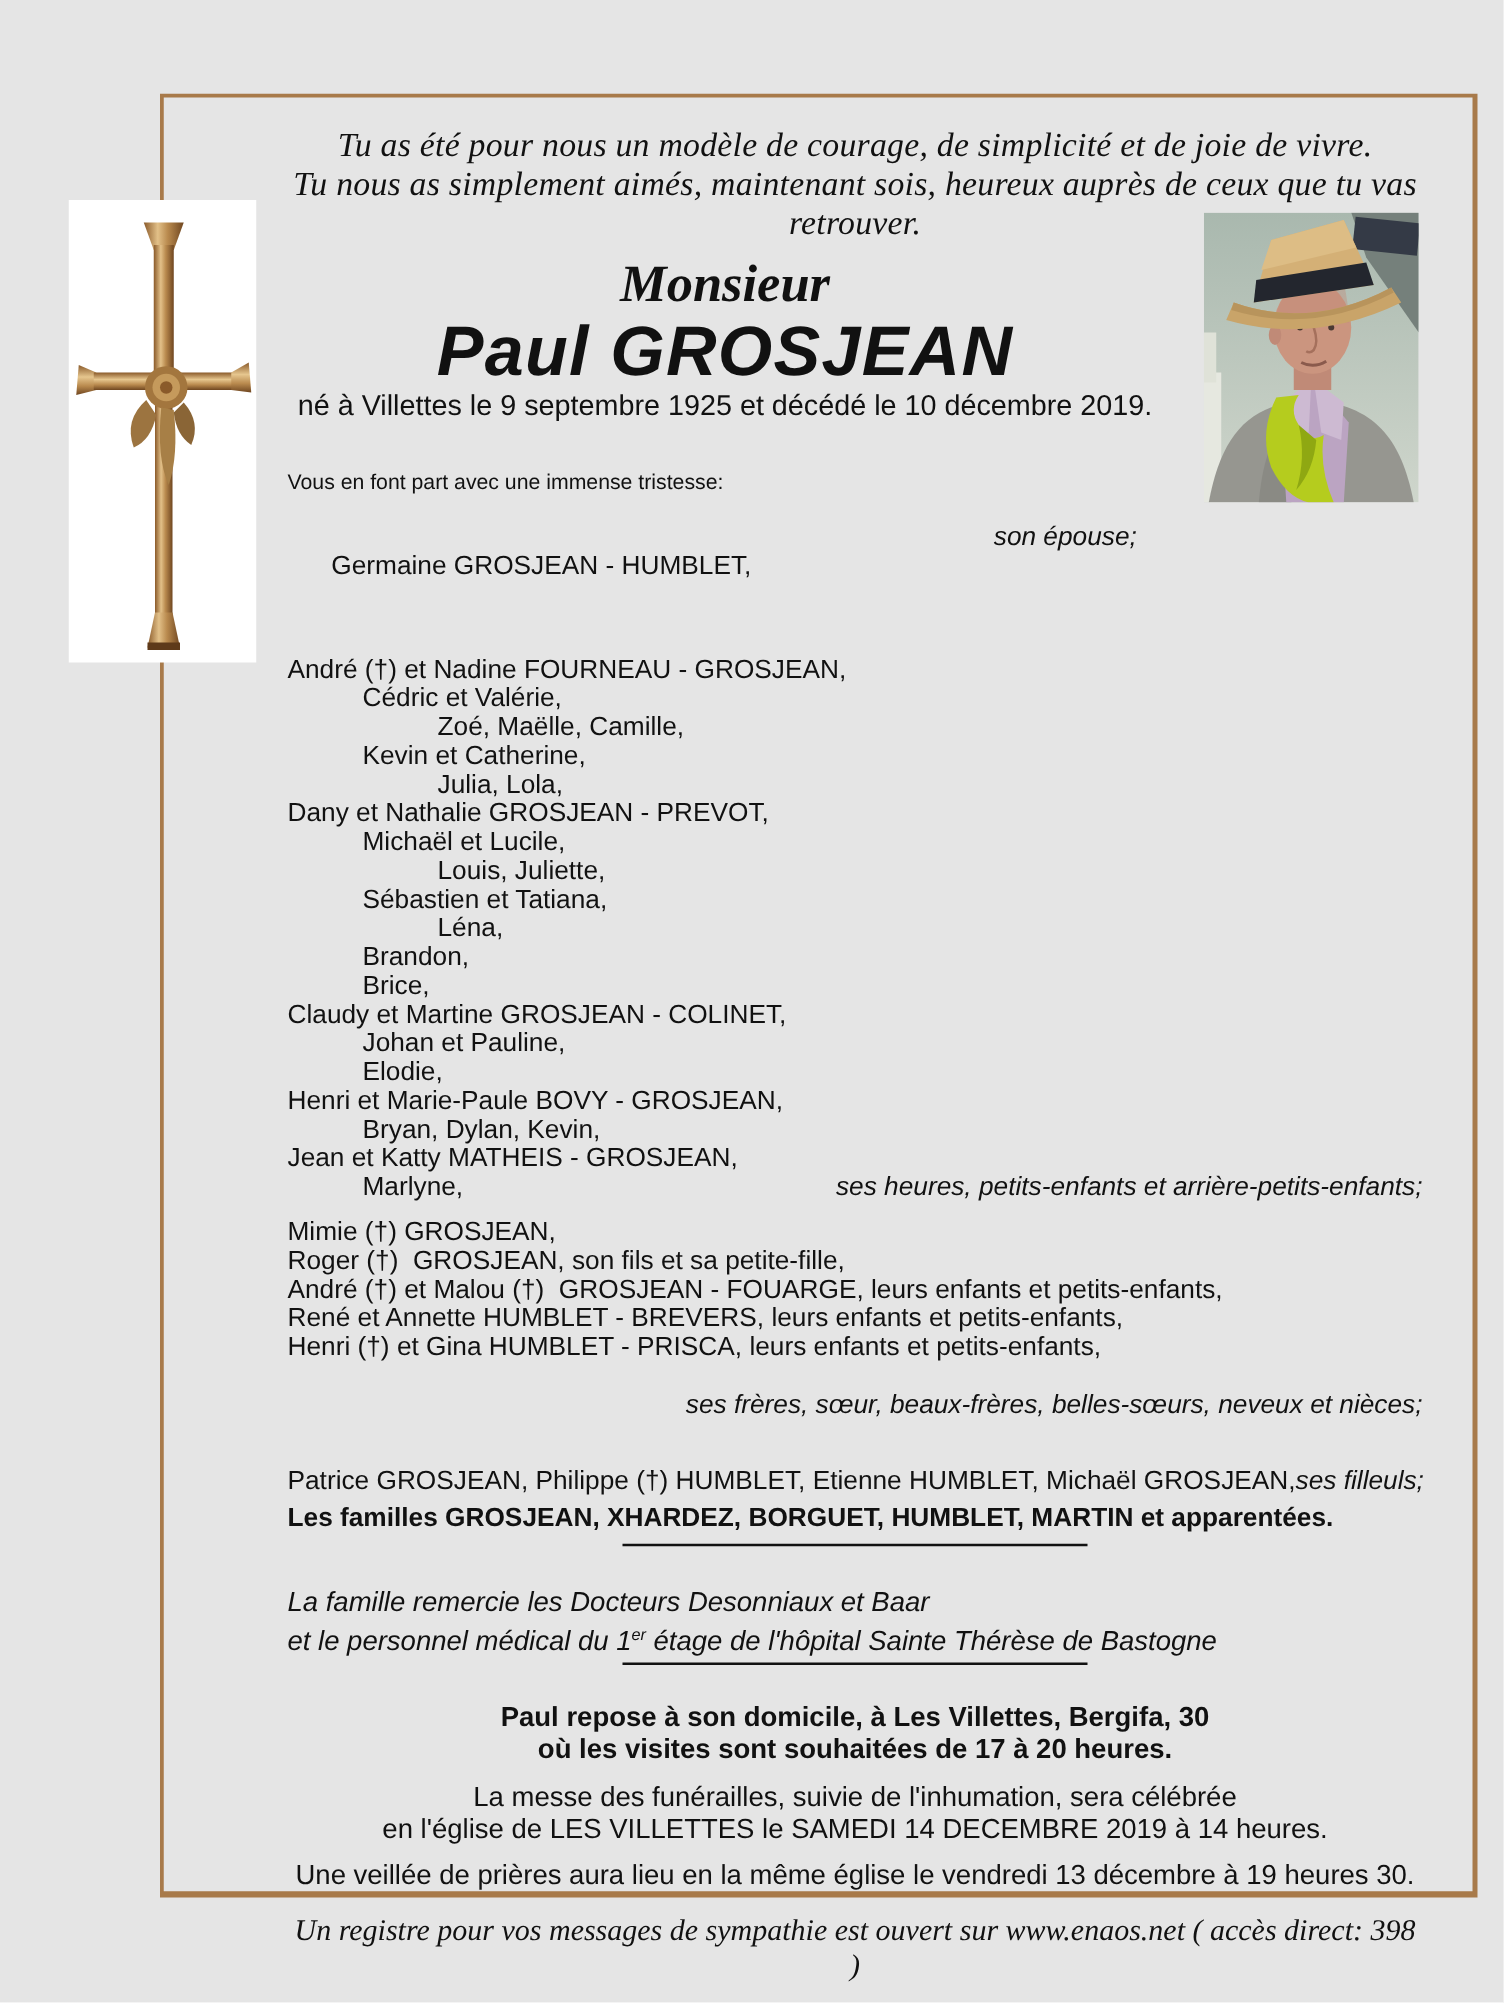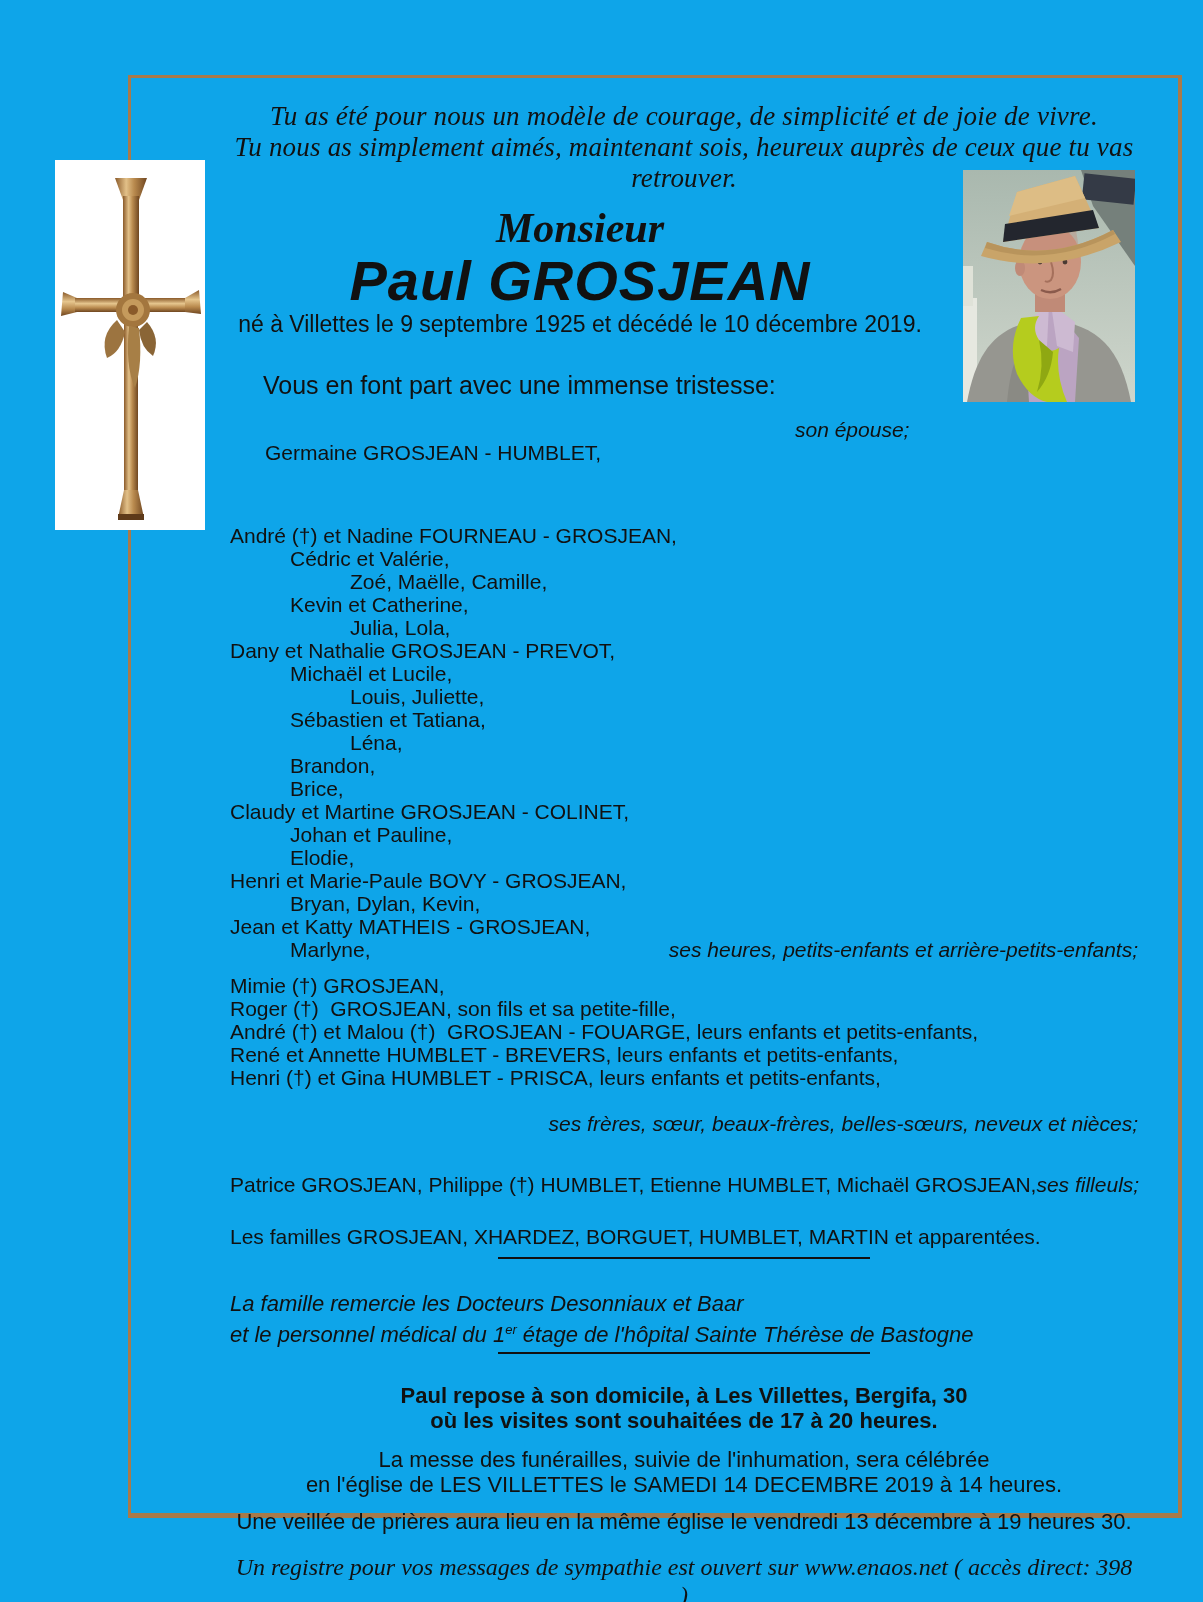--- a/index.html
+++ b/index.html
@@ -1,43 +1,43 @@
 <!DOCTYPE html>
 <html lang="fr"><head>
 <meta charset="utf-8">
 <style>
   html,body{margin:0;padding:0;background:#ffffff;}
-  .stage{position:relative;width:1203px;height:1602px;background:#0ea5e9;overflow:hidden;
+  .stage{position:relative;width:1203px;height:1602px;background:#e5e5e5;overflow:hidden;
          font-family:"Liberation Sans",sans-serif;color:#111;}
   .frame{position:absolute;left:128px;top:75px;width:1054px;height:1443px;box-sizing:border-box;
          border-style:solid;border-color:#a87a4a;border-width:3px 4px 5px 3px;z-index:1;}
   .content{position:absolute;left:230px;top:75px;width:908px;z-index:2;padding-top:26px;box-sizing:border-box;}
 
   .quote{font-family:"Liberation Serif",serif;font-style:italic;font-size:27px;line-height:31px;
          text-align:center;letter-spacing:.2px;}
   .title-block{width:700px;text-align:center;}
   .monsieur{font-family:"Liberation Serif",serif;font-style:italic;font-weight:bold;
             font-size:42px;line-height:48px;margin-top:10px;}
   .deceased{font-family:Liberation Sans, sans-serif;font-style:italic;font-weight:bold;
             font-size:56px;line-height:58px;letter-spacing:1px;}
   .dates{font-size:23px;line-height:28px;white-space:nowrap;}
 
-  .intro{font-size:25px;line-height:23px;margin-top:36px;margin-left:33px;}
+  .intro{font-size:17px;line-height:23px;margin-top:36px;}
   .ln{font-size:21px;line-height:23px;position:relative;white-space:pre;}
   .ind1{padding-left:60px;}
   .ind2{padding-left:120px;}
   .rel{font-style:italic;}
   .rel-abs-right{position:absolute;right:0;top:0;}
   .spouse-line{margin-top:21px;}
   .spouse-rel{position:absolute;left:565px;top:0;}
   #children-list{margin-top:14px;}
   #siblings-list{margin-top:13px;}
   .rel-line{text-align:right;}
   .godchildren{margin-top:15px;display:flex;justify-content:space-between;}
-  .families{margin-top:29px;}
+  .families{margin-top:7px;font-weight:bold;}
 
   .divider{width:372px;border-top:2px solid #111;margin:9px auto 0 auto;height:0;}
   .divider2{margin-top:4px;}
   .thanks{margin-top:32px;text-align:left;font-style:italic;font-size:22px;line-height:26px;}
   .thanks sup{font-size:13px;}
   .repose{margin-top:29px;text-align:center;font-weight:bold;font-size:22px;line-height:25px;}
   .messe{margin-top:14px;text-align:center;font-size:22px;line-height:25px;}
   .veillee{margin-top:12px;text-align:center;font-size:22px;line-height:25px;}
   .register{margin-top:19px;text-align:center;font-family:"Liberation Serif",serif;
             font-style:italic;font-size:24px;line-height:28px;}

